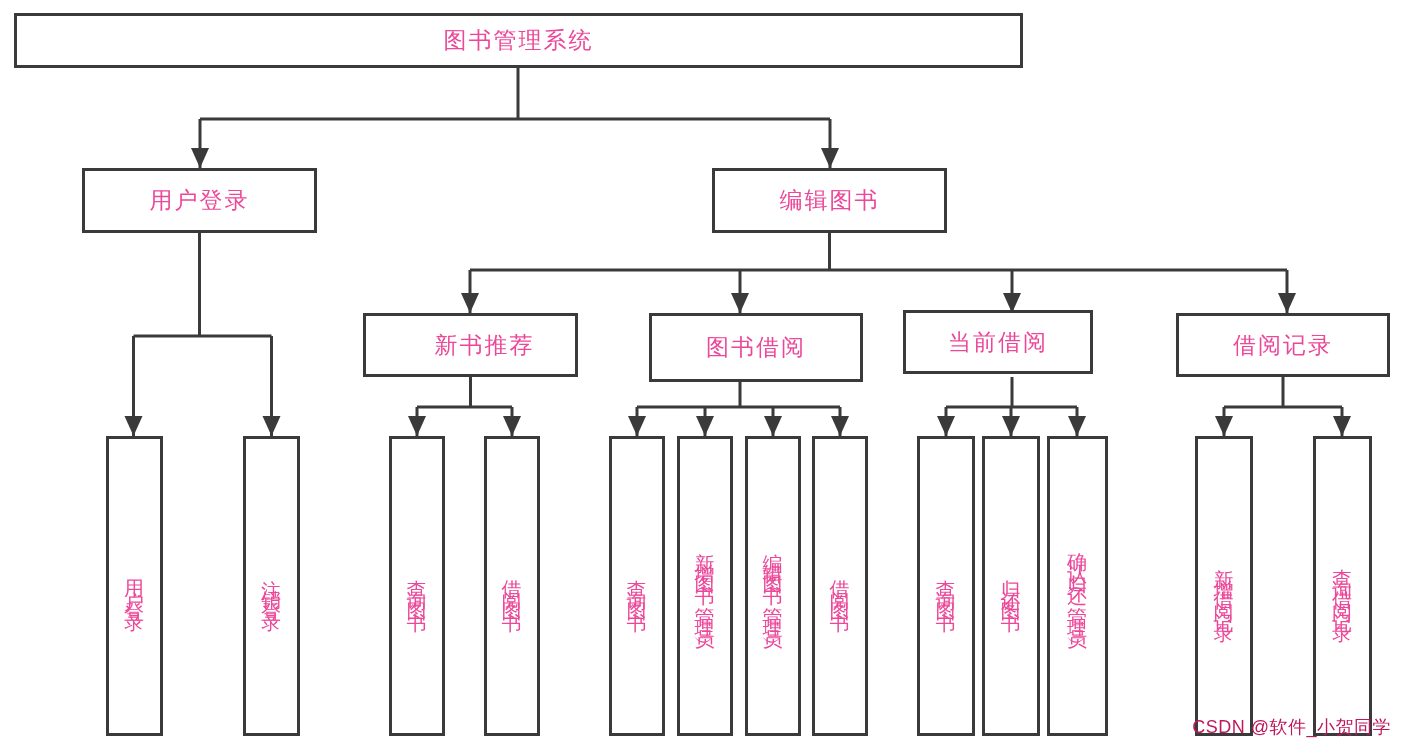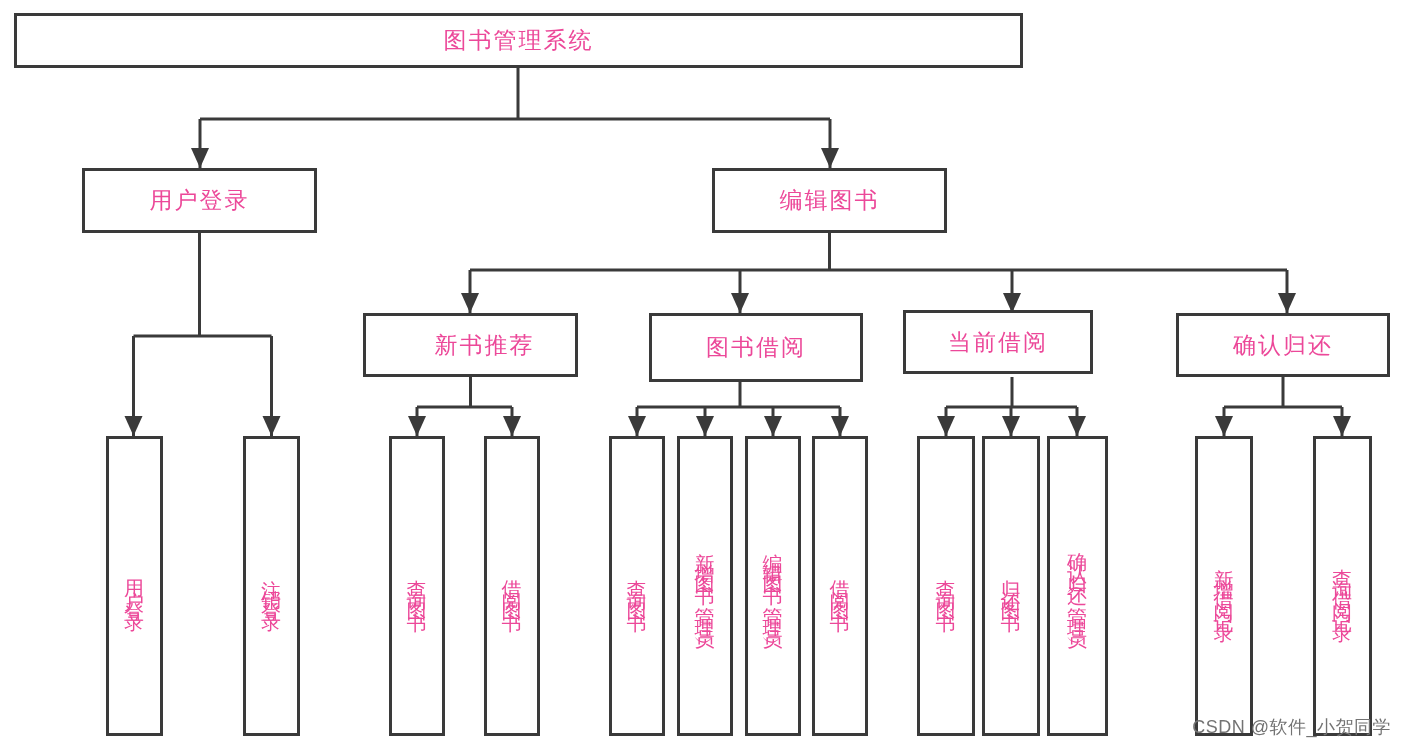--- a/index.html
+++ b/index.html
@@ -32,21 +32,21 @@
     line-height: 1;
     white-space: nowrap;
   }
   .watermark {
     position: absolute;
     right: 14px;
     bottom: 8px;
     z-index: 3;
     font-size: 18px;
     letter-spacing: 0.5px;
-    color: #737373;
+    color: #be185d;
     white-space: nowrap;
   }
 </style>
 </head>
 <body>
 
 <div class="canvas">
 
   <svg class="connectors" width="1405" height="747" viewBox="0 0 1405 747">
     <defs>
@@ -105,21 +105,21 @@
   <div class="node hbox" style="left:363px; top:313px; width:215px; height:64px;padding-left:28px;">
     <span>新书推荐</span>
   </div>
   <div class="node hbox" style="left:633px; top:313px; width:214px; height:69px;margin-left:16px;">
     <span>图书借阅</span>
   </div>
   <div class="node hbox" style="left:903px; top:310px; width:190px; height:64px;">
     <span>当前借阅</span>
   </div>
   <div class="node hbox" style="left:1176px; top:313px; width:214px; height:64px;">
-    <span>确认归还</span>
+    <span>借阅记录</span>
   </div>
 
   <div class="node vbox" style="left:106px; top:436px; width:57px; height:300px;">
     <span class="vtext">用户登录</span>
   </div>
   <div class="node vbox" style="left:243px; top:436px; width:57px; height:300px;">
     <span class="vtext">注销登录</span>
   </div>
 
   <div class="node vbox" style="left:389px; top:436px; width:56px; height:300px;">

